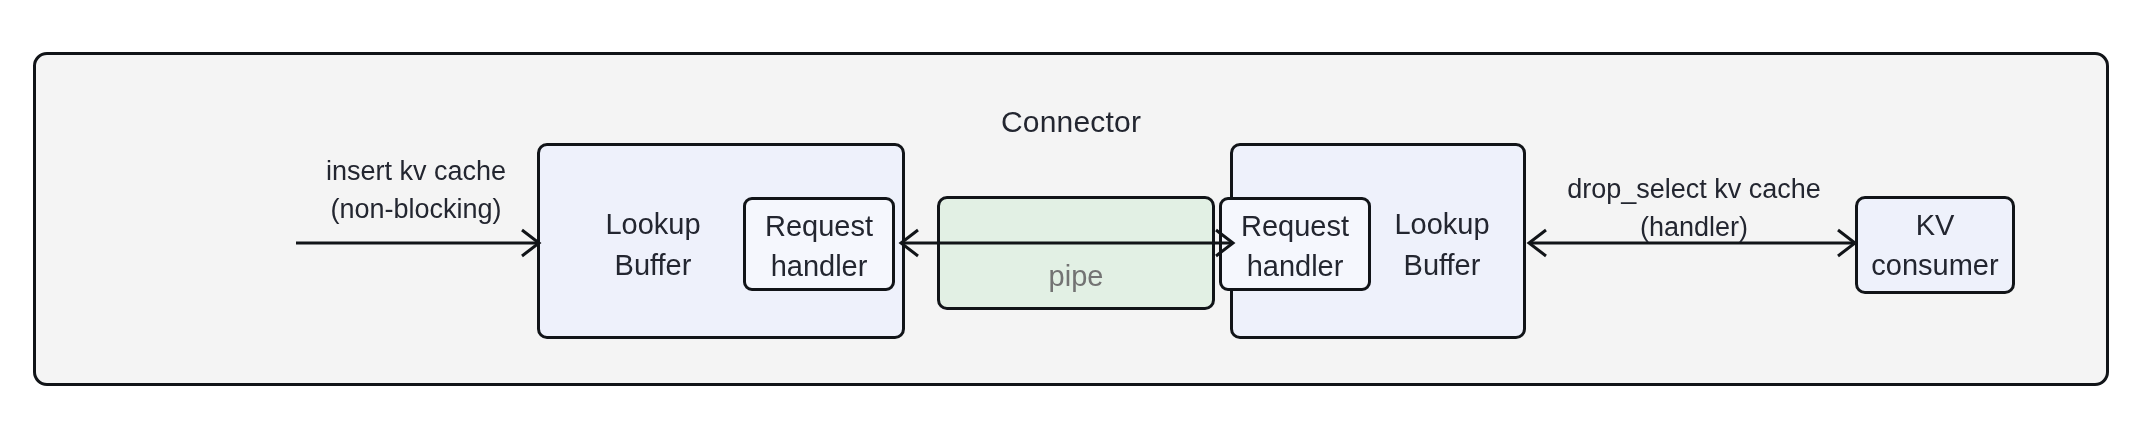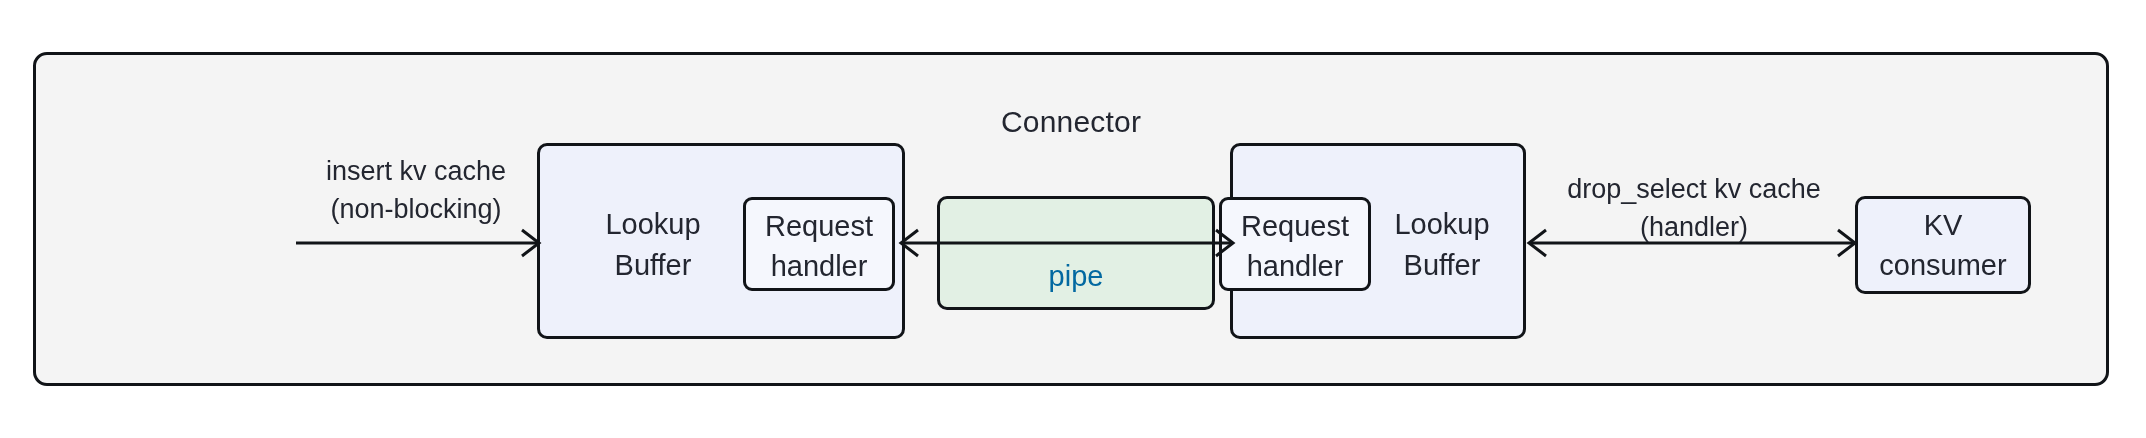--- a/index.html
+++ b/index.html
@@ -69,21 +69,21 @@
     height: 98px;
   }
   #kv-producer .node-label {
     top: 6px;
   }
 
   
   #kv-consumer {
     left: 1855px;
     top: 196px;
-    width: 176px;
+    width: 160px;
     height: 98px;
   }
   #kv-consumer .node-label {
     top: 6px;
   }
 
   
   #lookup-buffer-left {
     left: 537px;
     top: 143px;
@@ -158,21 +158,21 @@
     border: 3px solid #111418;
     border-radius: 10px;
   }
   #pipe .pipe-label {
     position: absolute;
     left: 0;
     bottom: 14px;
     width: 100%;
     text-align: center;
     font-size: 29px;
-    color: #0369a1;
+    color: #737373;
   }
 
   
   .arrow-svg {
     position: absolute;
     overflow: visible;
   }
   .arrow-line {
     stroke: #111418;
     stroke-width: 3;

